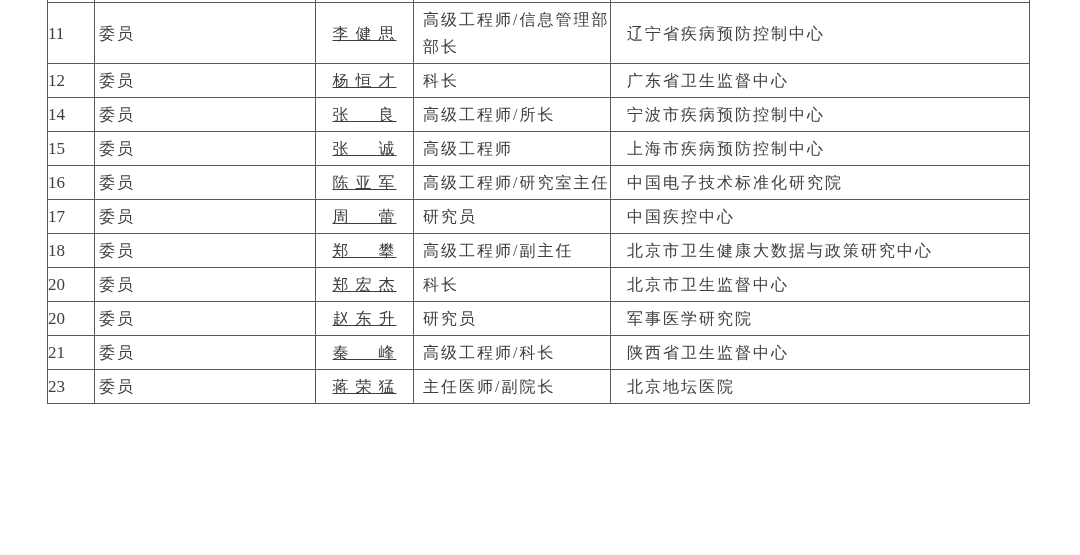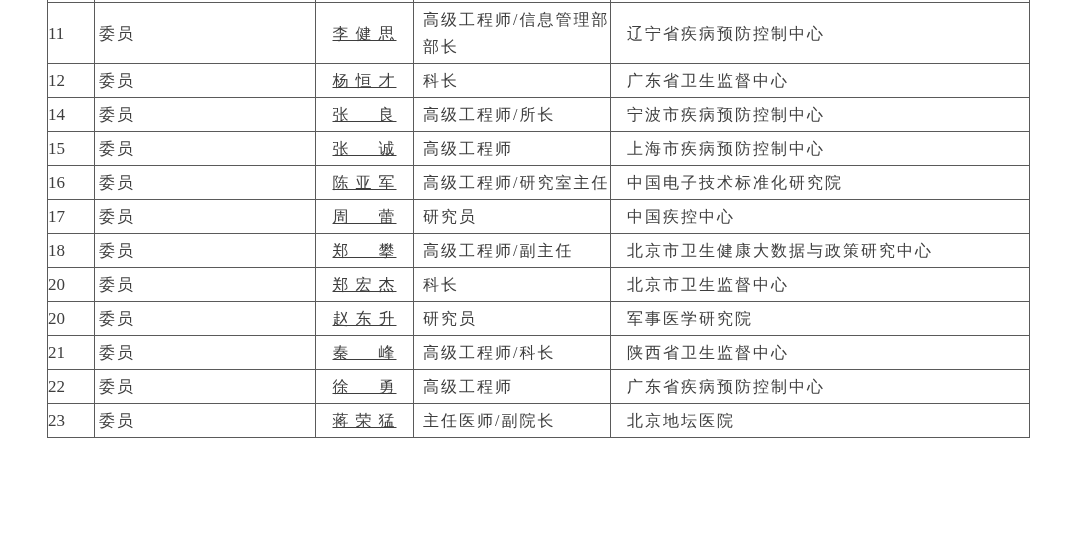--- a/index.html
+++ b/index.html
@@ -148,27 +148,20 @@
           <td class="c-org">军事医学研究院</td>
         </tr>
         <tr>
           <td class="c-no">21</td>
           <td class="c-role">委员</td>
           <td class="c-name"><span class="name-inner">秦峰</span></td>
           <td class="c-title">高级工程师/科长</td>
           <td class="c-org">陕西省卫生监督中心</td>
         </tr>
         <tr>
-          <td class="c-no">22</td>
-          <td class="c-role">委员</td>
-          <td class="c-name"><span class="name-inner">徐勇</span></td>
-          <td class="c-title">高级工程师</td>
-          <td class="c-org">广东省疾病预防控制中心</td>
-        </tr>
-        <tr>
           <td class="c-no">23</td>
           <td class="c-role">委员</td>
           <td class="c-name"><span class="name-inner">蒋荣猛</span></td>
           <td class="c-title">主任医师/副院长</td>
           <td class="c-org">北京地坛医院</td>
         </tr>
       </tbody>
   </table>
 </div>
 

